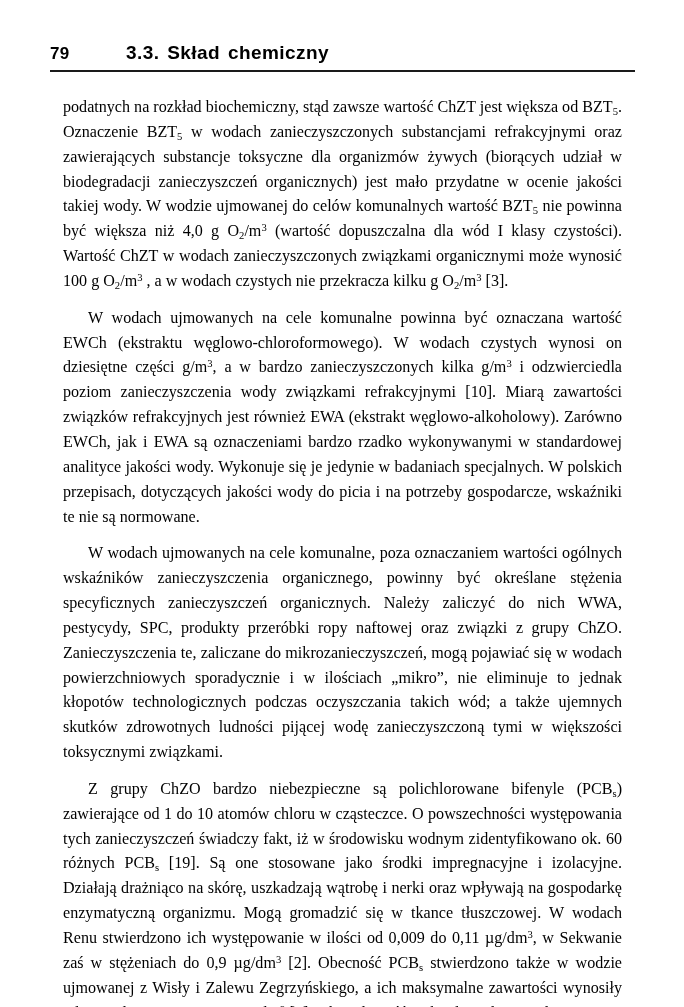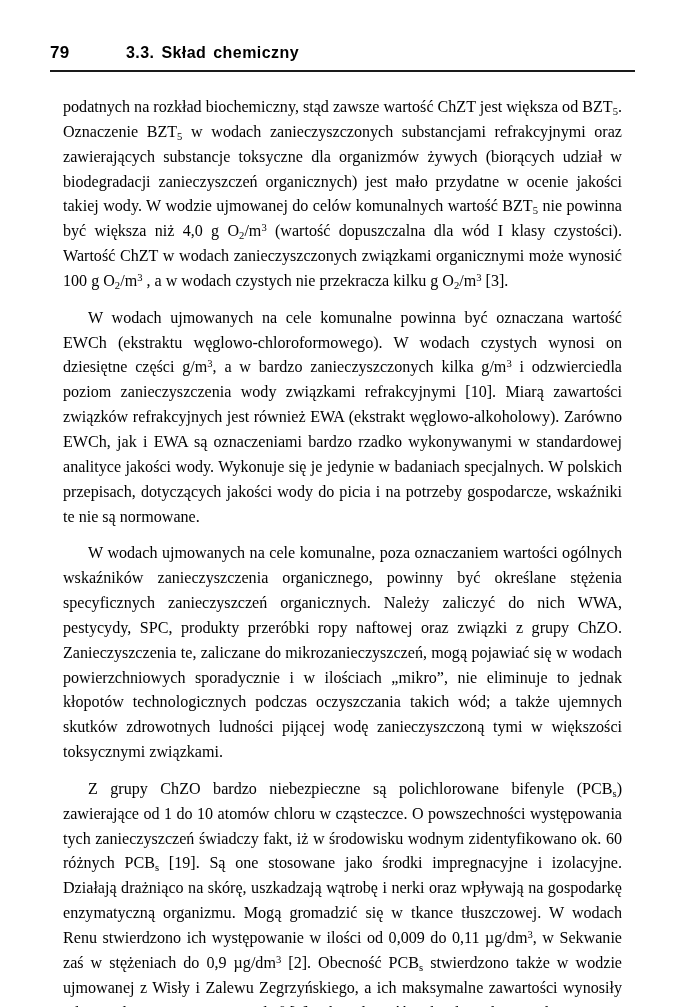--- a/index.html
+++ b/index.html
@@ -38,21 +38,21 @@
     font-weight: bold;
     letter-spacing: 0.2px;
   }
   .folio {
     font-size: 17px;
     line-height: 18px;
     width: 76px;
     flex: none;
   }
   .section-title {
-    font-size: 16px;
+    font-size: 19px;
     line-height: 18px;
     letter-spacing: 0.45px;
     word-spacing: 2px;
   }
 
   .header-rule {
     position: absolute;
     left: 50px;
     top: 70px;
     width: 585px;

